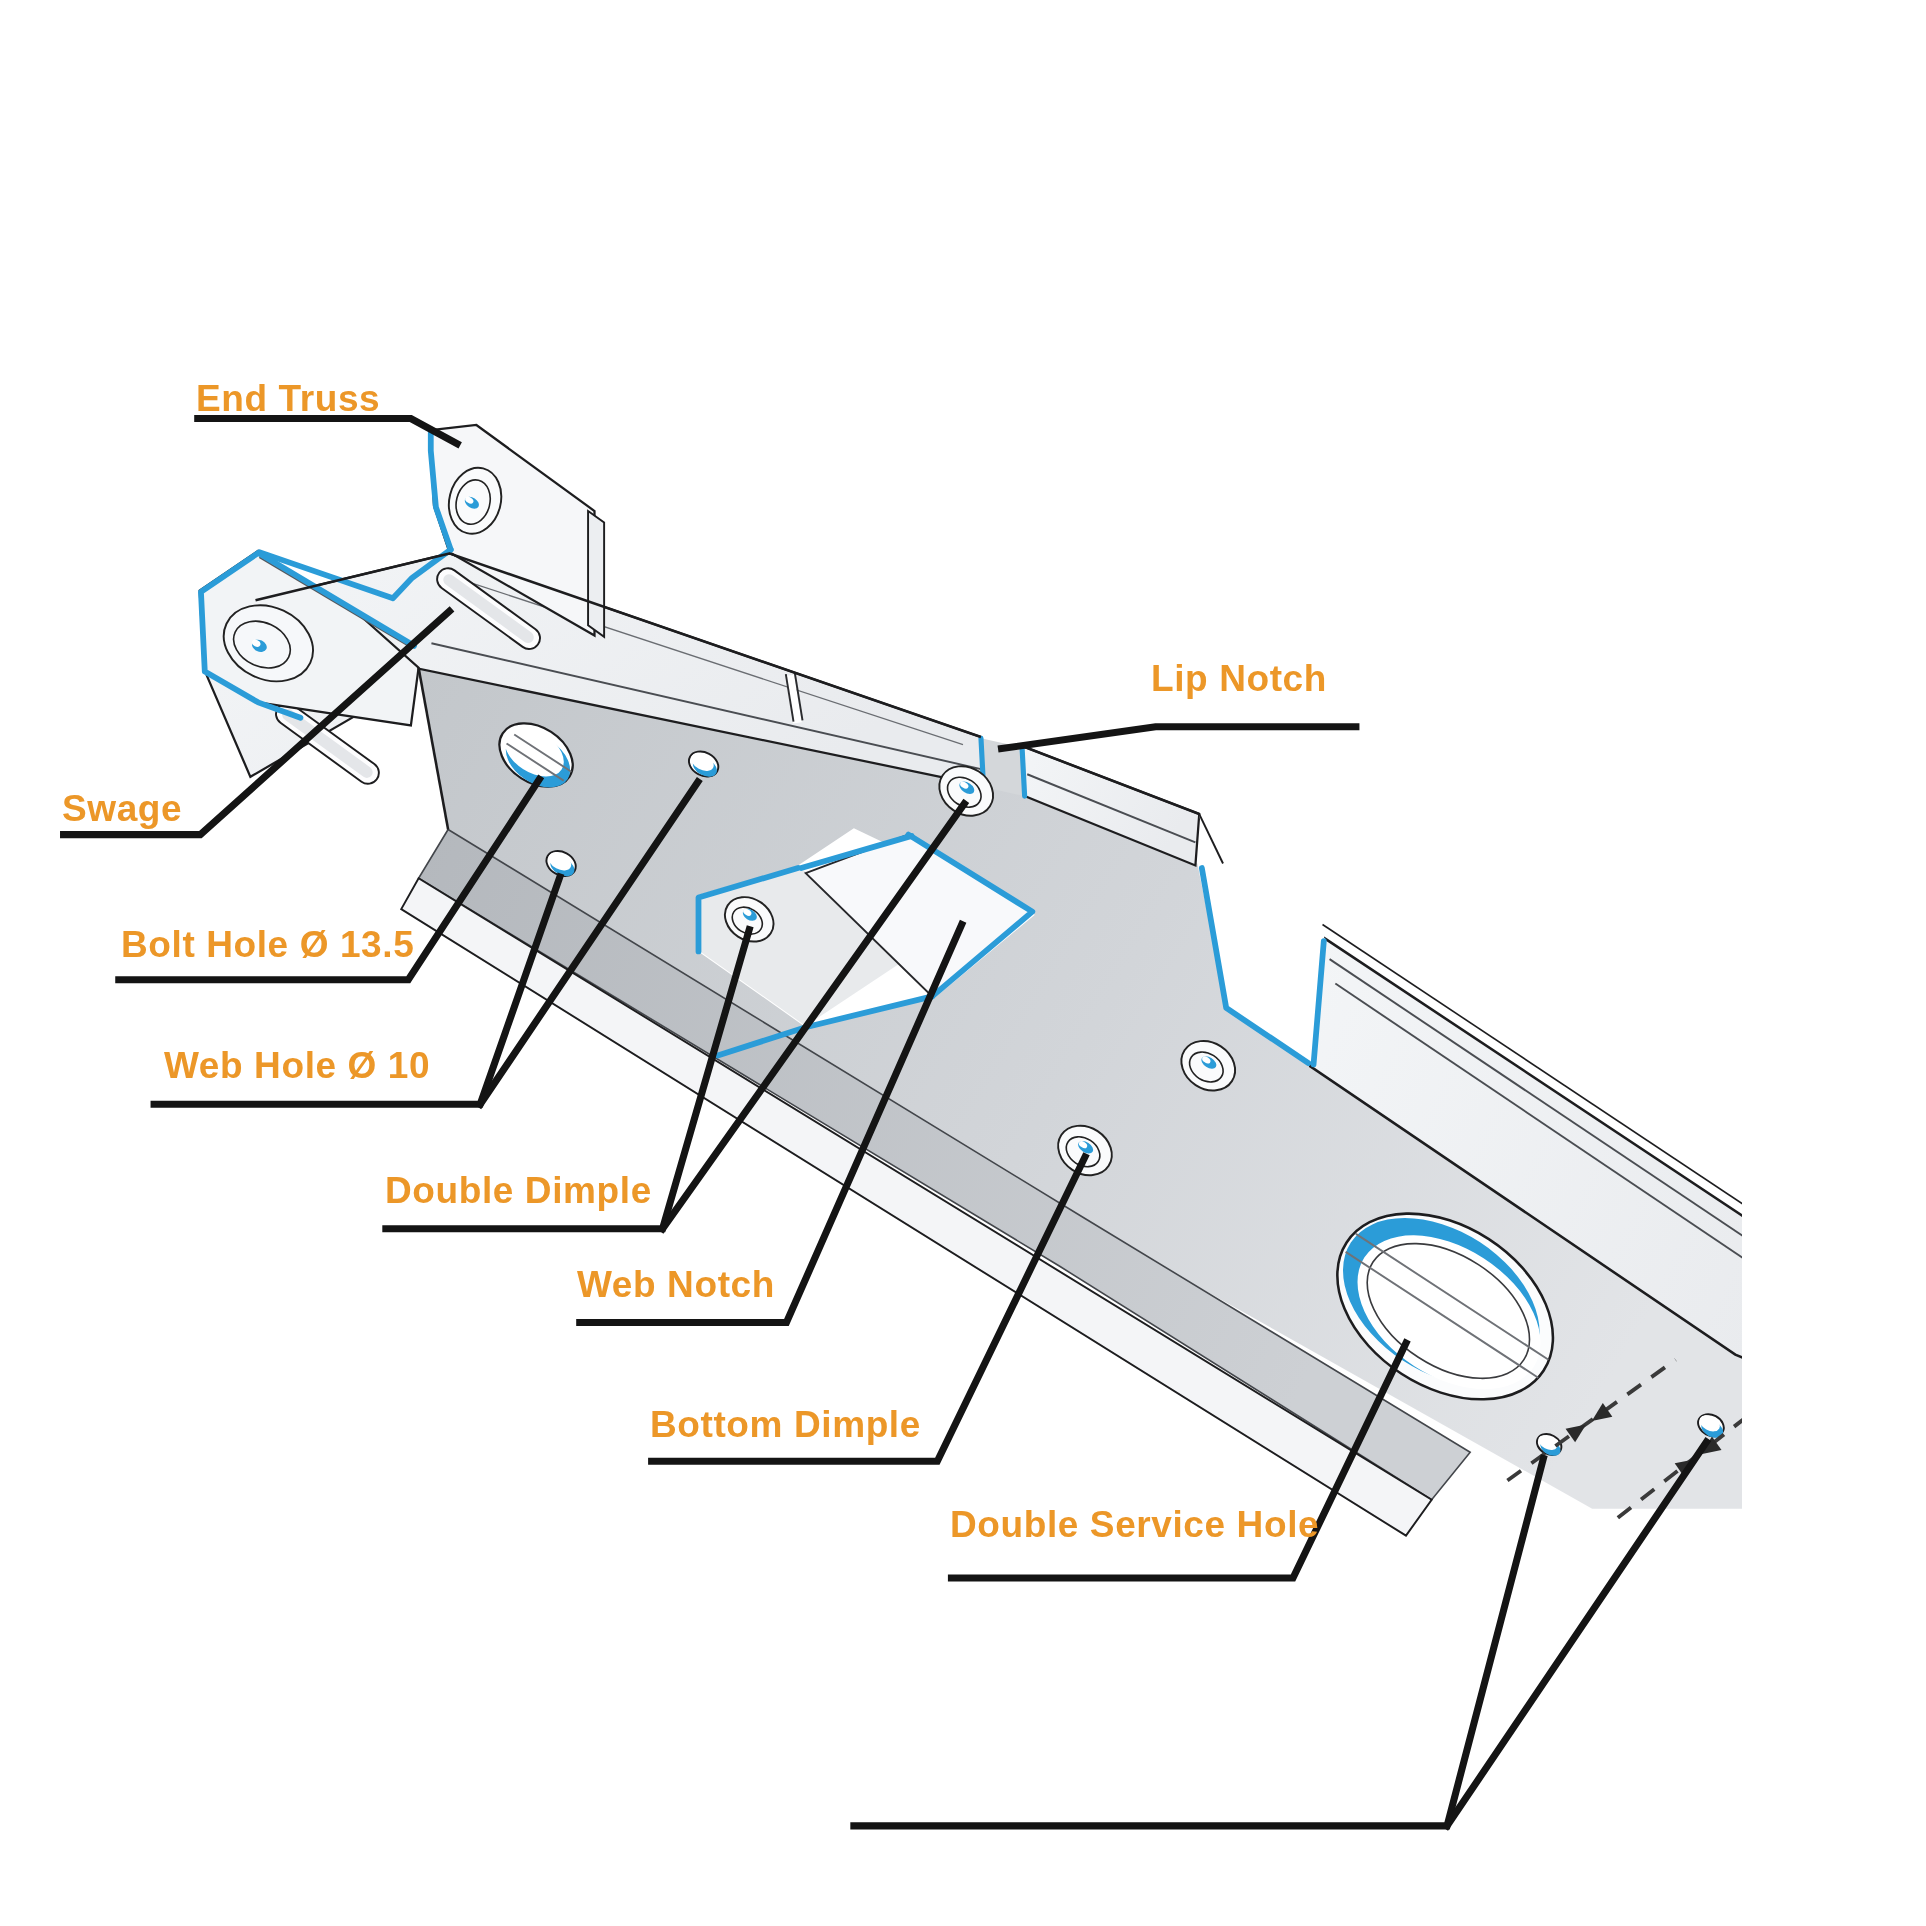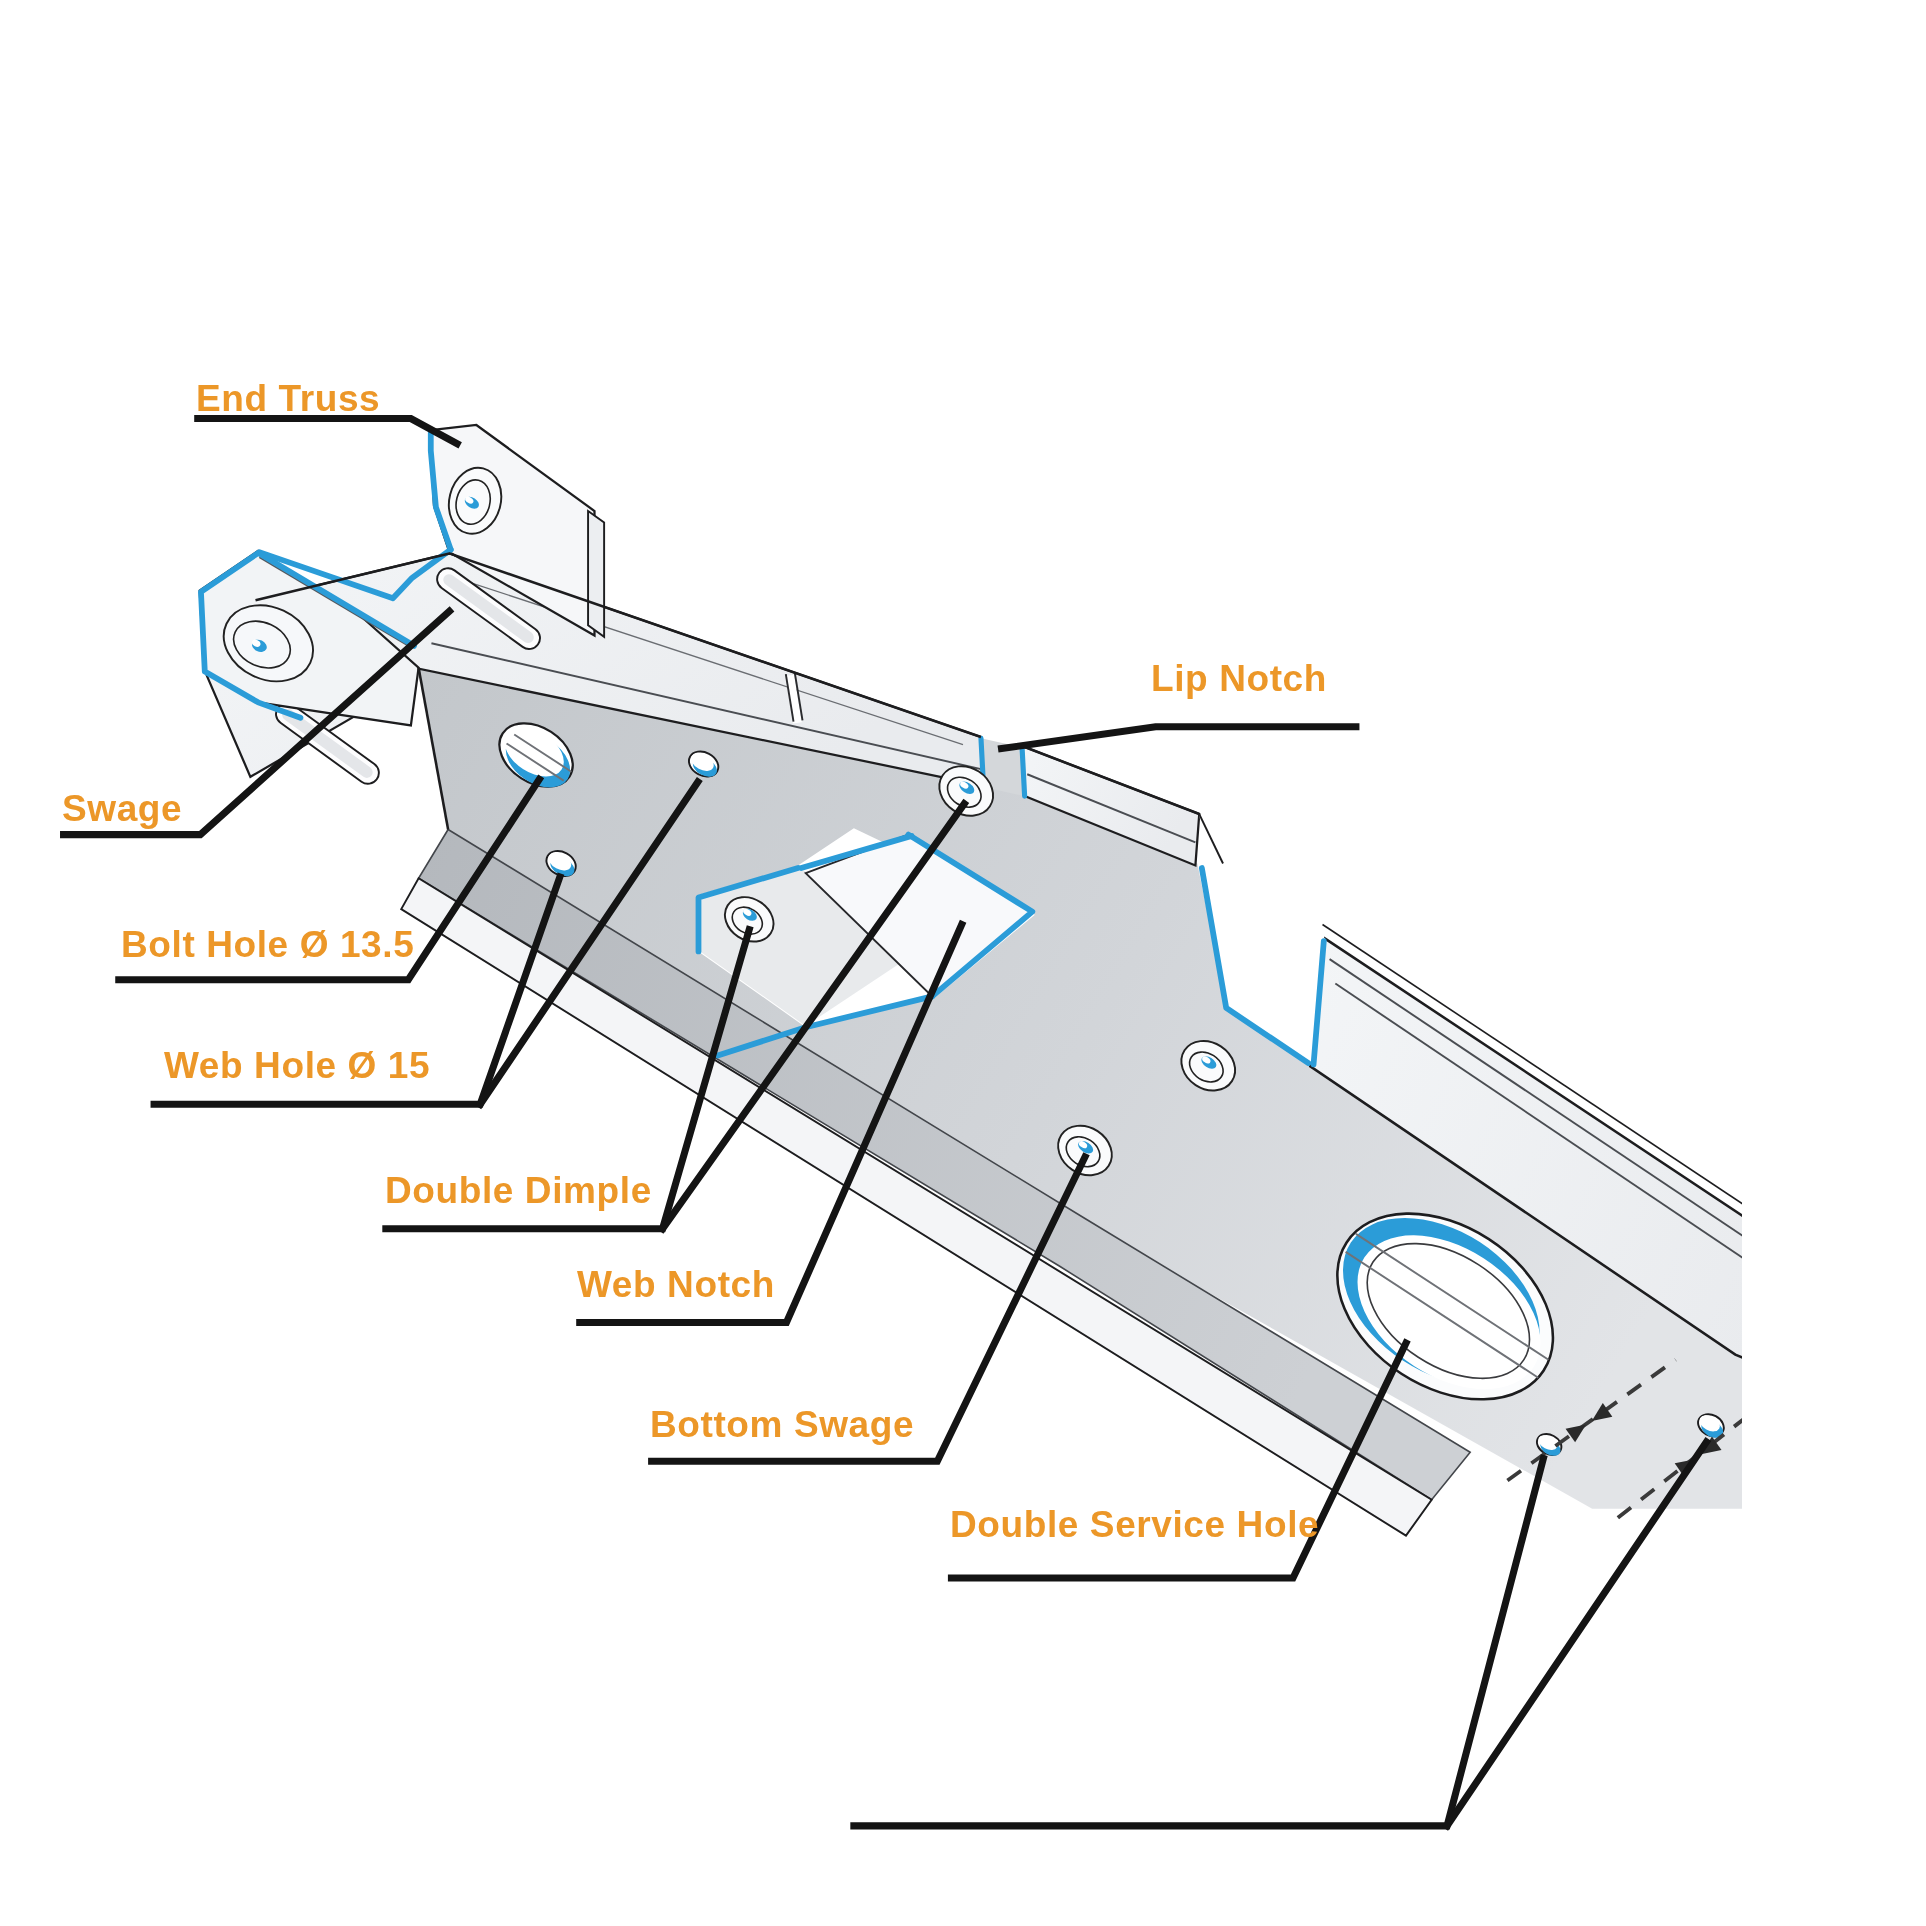--- a/index.html
+++ b/index.html
@@ -218,20 +218,20 @@
     <polyline points="1482,2458 2014,2458 2190,2092"></polyline>
     <polyline points="1330,2844 2254,2844 2404,2272"></polyline>
     <polyline points="2254,2844 2658,2246"></polyline>
   </g>
 </svg>
 
 <div class="label" style="left: 196px; top: 380px; color: rgb(236, 151, 40);">End Truss</div>
 <div class="label" style="left: 1151px; top: 660px; color: rgb(236, 151, 40);">Lip Notch</div>
 <div class="label" style="left: 62px; top: 774px; color: rgb(236, 151, 40); margin-top: 16px;">Swage</div>
 <div class="label" style="left: 121px; top: 926px; color: rgb(236, 151, 40);">Bolt Hole Ø 13.5</div>
-<div class="label" style="left: 164px; top: 1047px; color: rgb(236, 151, 40);">Web Hole Ø 15</div>
+<div class="label" style="left: 164px; top: 1047px; color: rgb(236, 151, 40);">Web Hole Ø 10</div>
 <div class="label" style="left: 385px; top: 1172px; color: rgb(236, 151, 40);">Double Dimple</div>
 <div class="label" style="left: 577px; top: 1266px; color: rgb(236, 151, 40); text-align: center;">Web Notch</div>
-<div class="label" style="left: 650px; top: 1406px; color: rgb(236, 151, 40);">Bottom Swage</div>
+<div class="label" style="left: 650px; top: 1406px; color: rgb(236, 151, 40);">Bottom Dimple</div>
 <div class="label" style="left: 950px; top: 1506px; color: rgb(236, 151, 40);">Double Service Hole</div>
 
 </div>
 
 
 </body></html>

